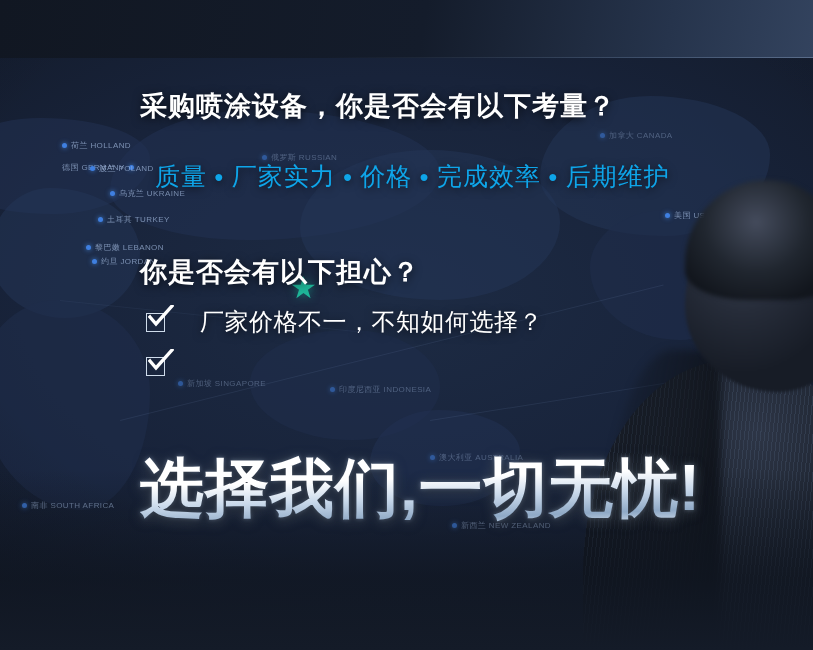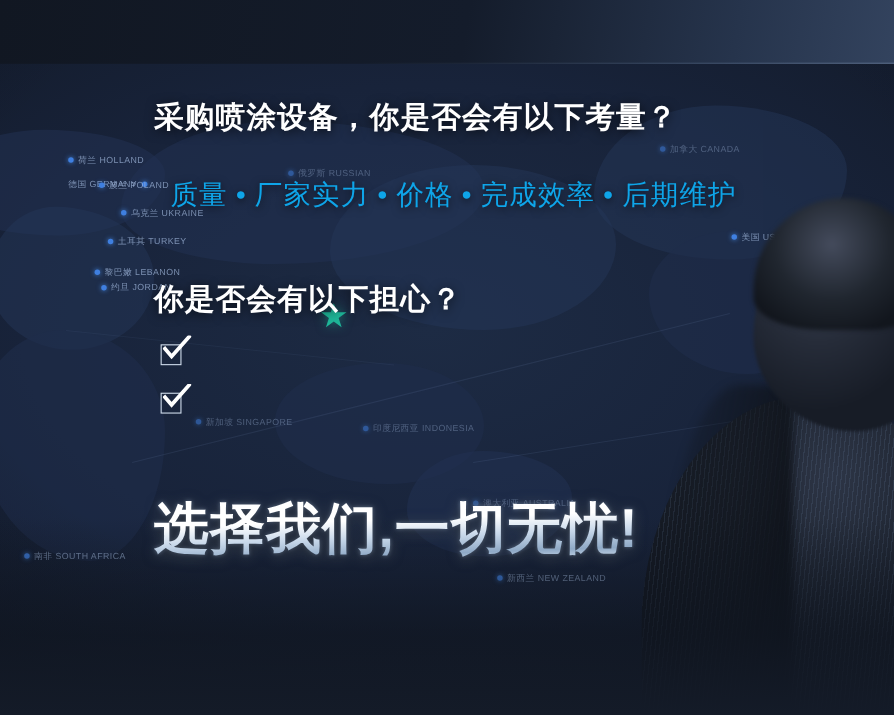--- a/index.html
+++ b/index.html
@@ -135,21 +135,21 @@
   .cbox .tick svg{display:block;}
   .check-row .txt{
     margin-left:35px;
     color:#ffffff;font-size:24px;font-weight:400;letter-spacing:.5px;
     text-shadow:0 2px 8px rgba(0,0,0,.7);
     white-space:nowrap;
   }
 
   .h-bottom{
     position:absolute;left:140px;top:452px;
-    font-size:50px;font-weight:700;letter-spacing:1px;
+    font-size:64px;font-weight:700;letter-spacing:1px;
     line-height:1.15;white-space:nowrap;
     background:linear-gradient(178deg,#ffffff 0%,#ffffff 38%,#c8d8ea 60%,#8fa9c6 82%,#dfe9f4 100%);
     -webkit-background-clip:text;background-clip:text;
     -webkit-text-fill-color:transparent;color:transparent;
     filter:drop-shadow(0 2px 6px rgba(0,0,0,.75)) drop-shadow(0 0 2px rgba(190,215,245,.55));
   }
 </style>
 </head>
 <body>
 
@@ -263,20 +263,21 @@
 
     <div class="checklist" id="checklist">
         <div class="check-row">
           <div class="cbox">
             <div class="tick">
               <svg width="26" height="22" viewBox="0 0 26 22">
                 <path d="M2 12 L8 19 L24 1" fill="none" stroke="#ffffff" stroke-width="3.4" stroke-linecap="square" stroke-linejoin="miter"></path>
               </svg>
             </div>
           </div>
+          <div class="txt">厂家价格不一，不知如何选择？</div>
         </div>
         <div class="check-row">
           <div class="cbox">
             <div class="tick">
               <svg width="26" height="22" viewBox="0 0 26 22">
                 <path d="M2 12 L8 19 L24 1" fill="none" stroke="#ffffff" stroke-width="3.4" stroke-linecap="square" stroke-linejoin="miter"></path>
               </svg>
             </div>
           </div>
         </div>

